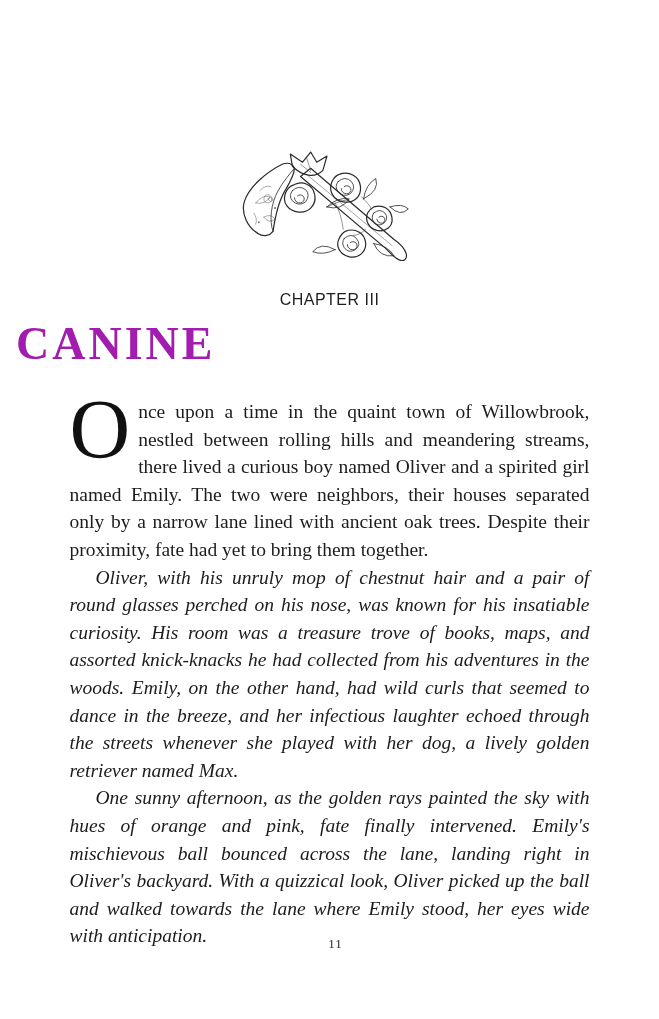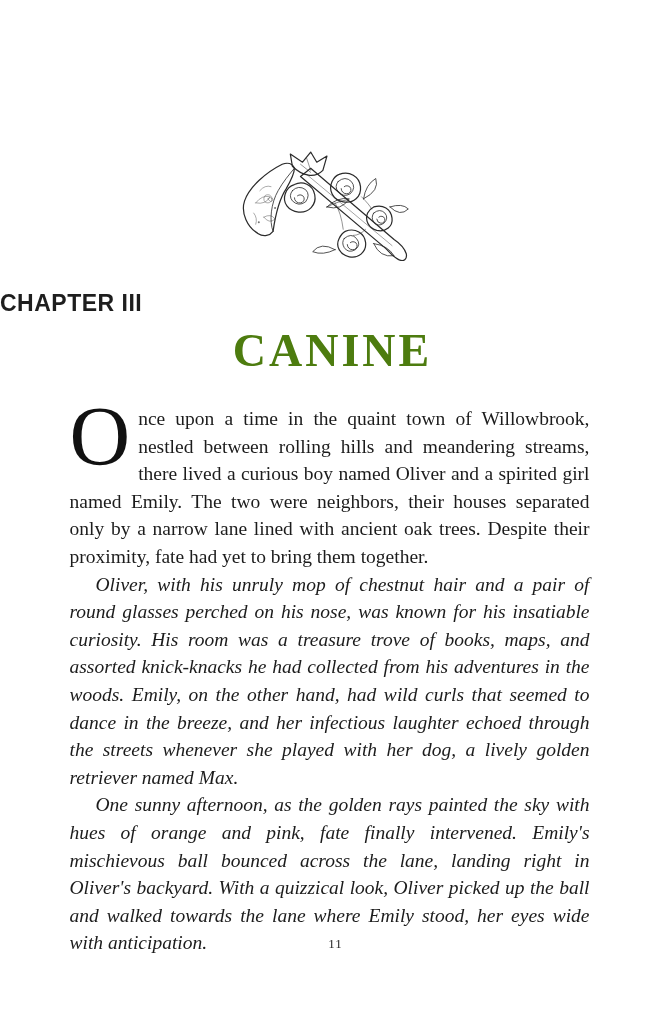--- a/index.html
+++ b/index.html
@@ -21,36 +21,36 @@
     height: 120px;
     margin: 150px auto 0 auto;
   }
   .ornament-wrap svg {
     display: block;
     width: 100%;
     height: 100%;
   }
   .chapter-label {
     margin-top: 22px;
+    text-align: center;
     font-family: "Liberation Sans", sans-serif;
-    font-size: 23px;
-    font-weight: 700;
+    font-size: 16px;
+    font-weight: 400;
     letter-spacing: 0.5px;
     line-height: 1;
     color: #1e1e1e;
   }
   .chapter-title {
-    margin: 13px 0 0 6px;
-    text-align: center;
+    margin: 13px 0 0 16px;
     font-family: "Liberation Serif", serif;
     font-size: 46px;
     font-weight: 700;
     letter-spacing: 3px;
     line-height: 1;
-    color: #4d7c0f;
+    color: #a21caf;
   }
   .body-text {
     width: 520px;
     margin: 31px auto 0 auto;
     font-family: "Liberation Serif", serif;
     font-size: 19.5px;
     line-height: 27.6px;
     text-align: justify;
     color: #1c1c1c;
   }

